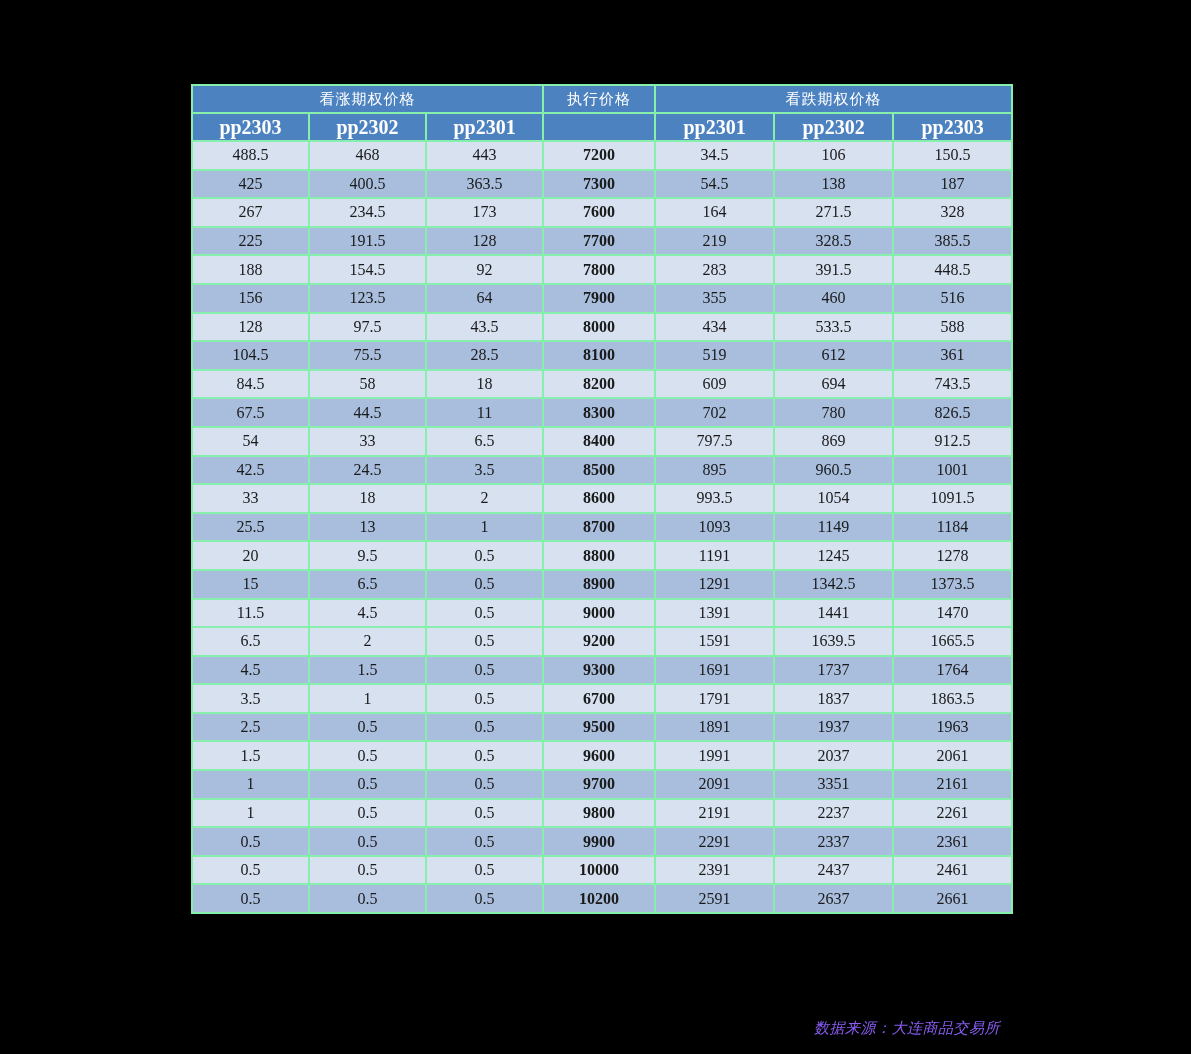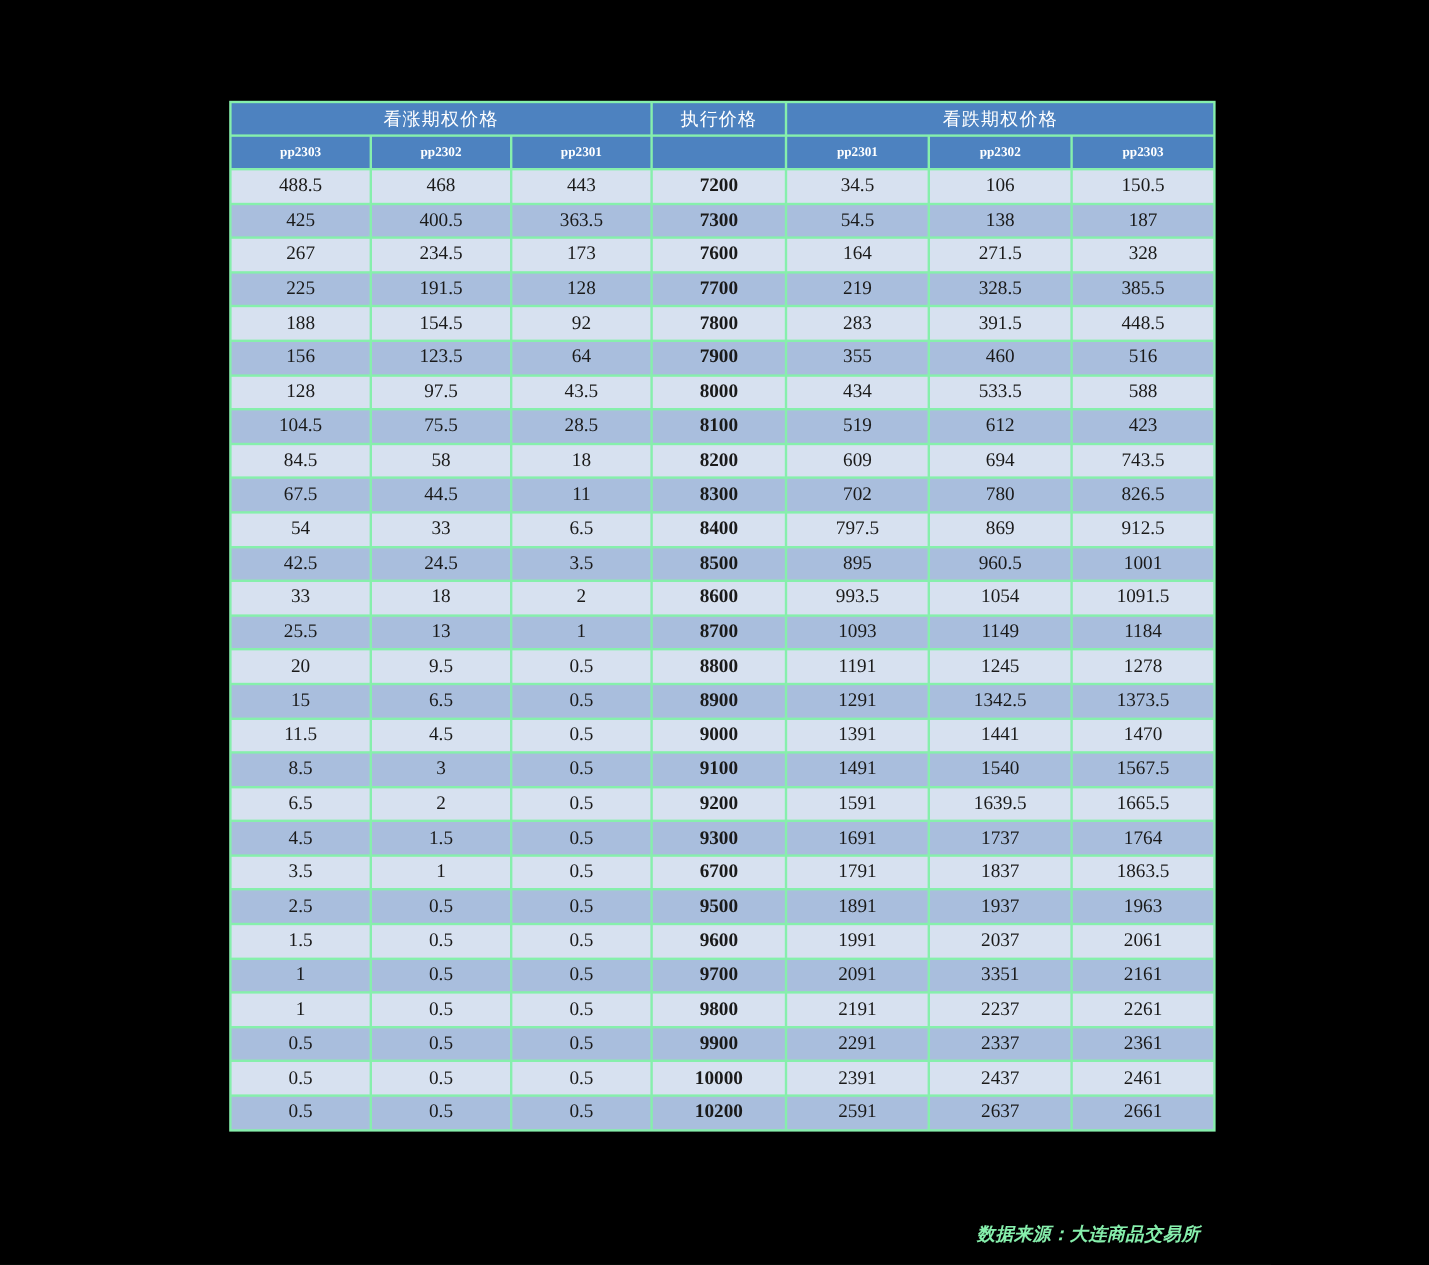--- a/index.html
+++ b/index.html
@@ -48,21 +48,21 @@
     font-family: "DejaVu Sans", "Liberation Sans", sans-serif;
     font-size: 15px;
     font-weight: normal;
     letter-spacing: 1px;
   }
   tr.hdr-sub th {
     background: #4d82c0;
     color: #ffffff;
     height: 26px;
     font-family: "Liberation Serif", "DejaVu Serif", serif;
-    font-size: 11px;
+    font-size: 20px;
     font-weight: bold;
   }
   th.blank-head {
     background: #4d82c0;
   }
 
   
   tr.band-light td { background: #d7e1f0; }
   tr.band-dark  td { background: #a9bedd; }
 
@@ -77,24 +77,24 @@
     margin-left: 20px;
   }
 
   
   #source-note {
     position: absolute;
     left: 0;
     top: 1019px;
     width: 1000px;
     text-align: right;
-    color: #86efac;
+    color: #8b5cf6;
     font-family: "DejaVu Sans", "Liberation Sans", sans-serif;
     font-size: 15px;
-    font-weight: bold;
+    font-weight: normal;
     font-style: italic;
     letter-spacing: 0.5px;
     white-space: nowrap;
   }
 </style>
 </head>
 <body>
 
 <div id="sheet">
   <table class="opt">
@@ -187,21 +187,21 @@
           <td>533.5</td>
           <td>588</td>
         </tr>
         <tr class="band-dark">
           <td>104.5</td>
           <td>75.5</td>
           <td>28.5</td>
           <td class="strike">8100</td>
           <td>519</td>
           <td>612</td>
-          <td>423</td>
+          <td>361</td>
         </tr>
         <tr class="band-light">
           <td>84.5</td>
           <td>58</td>
           <td>18</td>
           <td class="strike">8200</td>
           <td>609</td>
           <td>694</td>
           <td>743.5</td>
         </tr>
@@ -270,29 +270,20 @@
         </tr>
         <tr class="band-light">
           <td>11.5</td>
           <td>4.5</td>
           <td>0.5</td>
           <td class="strike">9000</td>
           <td>1391</td>
           <td>1441</td>
           <td>1470</td>
         </tr>
-        <tr class="band-dark">
-          <td>8.5</td>
-          <td>3</td>
-          <td>0.5</td>
-          <td class="strike">9100</td>
-          <td>1491</td>
-          <td>1540</td>
-          <td>1567.5</td>
-        </tr>
         <tr class="band-light">
           <td>6.5</td>
           <td>2</td>
           <td>0.5</td>
           <td class="strike">9200</td>
           <td>1591</td>
           <td>1639.5</td>
           <td>1665.5</td>
         </tr>
         <tr class="band-dark">

